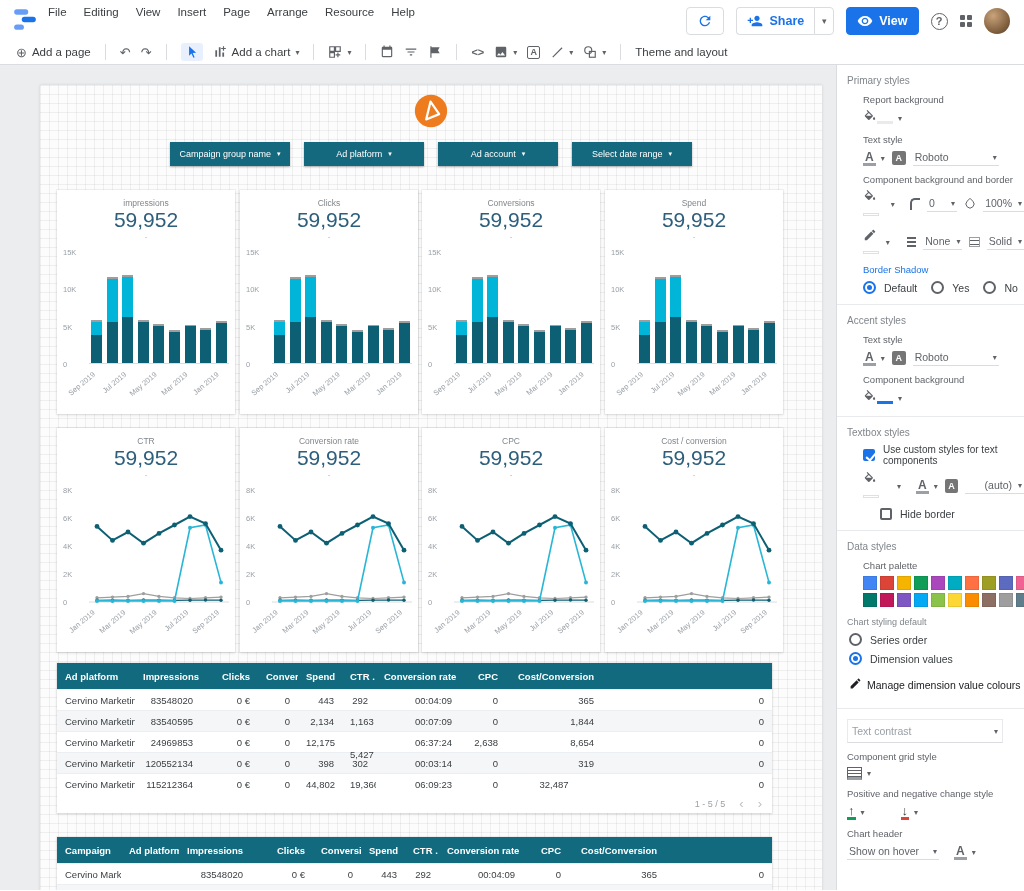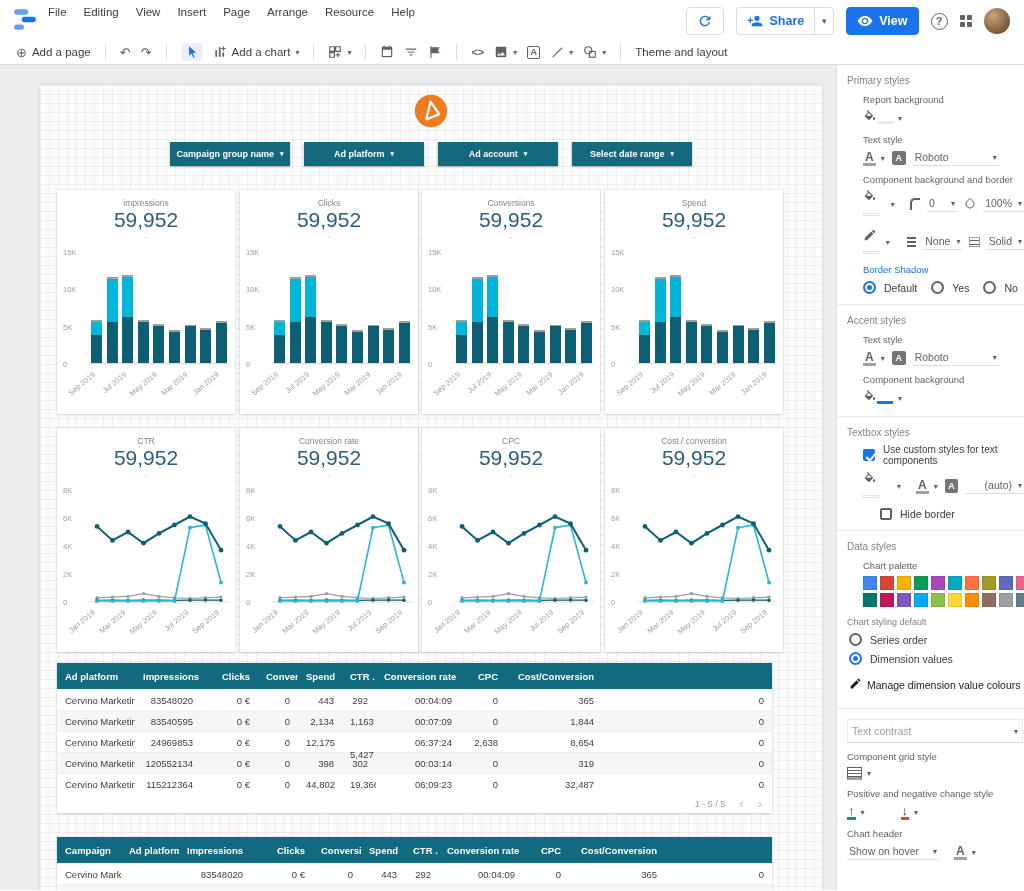--- a/index.html
+++ b/index.html
@@ -44,21 +44,21 @@
   .page{position:absolute;left:40px;top:20px;width:782px;height:807px;background:#fcfcfd;
     background-image:linear-gradient(rgba(60,64,67,.07) 1px,transparent 1px),linear-gradient(90deg,rgba(60,64,67,.07) 1px,transparent 1px);
     background-size:9px 9px;box-shadow:0 0 3px rgba(0,0,0,.12);}
   
   .brand{position:absolute;top:6px;left:0;right:0;display:flex;align-items:center;justify-content:center;gap:6px;height:40px;}
   .brand-badge{width:34px;height:34px;}
   .brand-name{font-size:25px;font-weight:bold;letter-spacing:-.5px;}
   .brand-name .c1{color:#2a7488;}
   .brand-name .c2{color:#ee8822;}
   .filter-row{position:absolute;top:57px;left:0;right:0;display:flex;justify-content:center;gap:14px;}
-  .filter-btn{width:120px;height:24px;background:#15697e;color:#fff;font-size:9px;font-weight:bold;
+  .filter-btn{width:120px;height:24px;background:#15697e;color:#fff;font-size:9px;font-weight:normal;
     display:flex;align-items:center;justify-content:center;gap:6px;box-shadow:0 1px 2px rgba(0,0,0,.3);cursor:pointer;}
   .filter-btn .caret{color:#fff;font-size:7px;}
   
   .card{position:absolute;width:178px;height:224px;background:#fff;box-shadow:0 0 0 1px rgba(0,0,0,.04),0 1px 3px rgba(0,0,0,.12);}
   .card .c-title{margin-top:8px;text-align:center;font-size:8.5px;color:#80868b;}
   .card .c-value{text-align:center;font-size:21px;color:#2d5f7c;line-height:24px;}
   .card .c-sub{text-align:center;font-size:8px;color:#b0b4b8;height:10px;}
   .chart-wrap{position:relative;margin:10px 6px 0 6px;height:160px;}
   .ytick{position:absolute;font-size:7.5px;color:#9aa0a6;left:0;transform:translateY(-50%);}
   .xtick{position:absolute;font-size:7.5px;color:#9aa0a6;white-space:nowrap;transform:rotate(-40deg);transform-origin:100% 0;}
@@ -823,21 +823,21 @@
           </div>
           <div class="t-row">
             <span class="t-cell" style="width: 78px; flex: 0 0 auto;">Cervino Marketing</span>
             <span class="t-cell num" style="width: 66px; flex: 0 0 auto;">115212364</span>
             <span class="t-cell num" style="width: 57px; flex: 0 0 auto;">0 €</span>
             <span class="t-cell num" style="width: 40px; flex: 0 0 auto;">0</span>
             <span class="t-cell num" style="width: 44px; flex: 0 0 auto;">44,802</span>
             <span class="t-cell num" style="width: 34px; flex: 0 0 auto;">19,366</span>
             <span class="t-cell num" style="width: 84px; flex: 0 0 auto;">06:09:23</span>
             <span class="t-cell num" style="width: 46px; flex: 0 0 auto;">0</span>
-            <span class="t-cell num" style="width: 96px; flex: 0 0 auto;">32,487</span>
+            <span class="t-cell num" style="width: 96px; flex: 0 0 auto; text-align: center;">32,487</span>
             <span class="t-cell num" style="width: 170px; flex: 0 0 auto;">0</span>
           </div>
         </div>
 
       <div class="table-shell" id="table2" style="top:752px;height:90px;">
           <div class="t-head">
             <span class="t-cell" style="width: 64px; flex: 0 0 auto;">Campaign</span>
             <span class="t-cell" style="width: 58px; flex: 0 0 auto;">Ad platform</span>
             <span class="t-cell num" style="width: 72px; flex: 0 0 auto;">Impressions</span>
             <span class="t-cell num" style="width: 62px; flex: 0 0 auto;">Clicks</span>
@@ -1048,21 +1048,21 @@
       <span class="icon-ctl">
         <span><svg viewBox="0 0 24 24" style="width:13px;height:13px;">
               <path d="M3 17.25V21h3.75L17.81 9.94l-3.75-3.75L3 17.25zM20.71 7.04c.39-.39.39-1.02 0-1.41l-2.34-2.34c-.39-.39-1.02-.39-1.41 0l-1.83 1.83 3.75 3.75 1.83-1.83z" fill="#202124"></path>
             </svg></span>
         <span style="color:#202124;">Manage dimension value colours</span>
       </span>
     </div>
 
     <div class="divider" style="margin-top:16px;"></div>
     <div class="ctl-row" style="margin-left:10px;">
-      <span class="select" style="width:176px;border:1px solid #e8eaed;border-bottom:1px solid #dadce0;padding:5px 4px;color:#9aa0a6;">
+      <span class="select" style="width:156px;border:1px solid #e8eaed;border-bottom:1px solid #dadce0;padding:5px 4px;color:#9aa0a6;">
         <span>Text contrast</span>
           <span class="caret">▾</span>
       </span>
     </div>
 
     <div class="sub-label" style="margin-left:10px;">Component grid style</div>
     <div class="ctl-row" style="margin-left:10px;">
       <span class="icon-ctl">
           <span class="grid-icon"></span>
           <span class="caret">▾</span>

